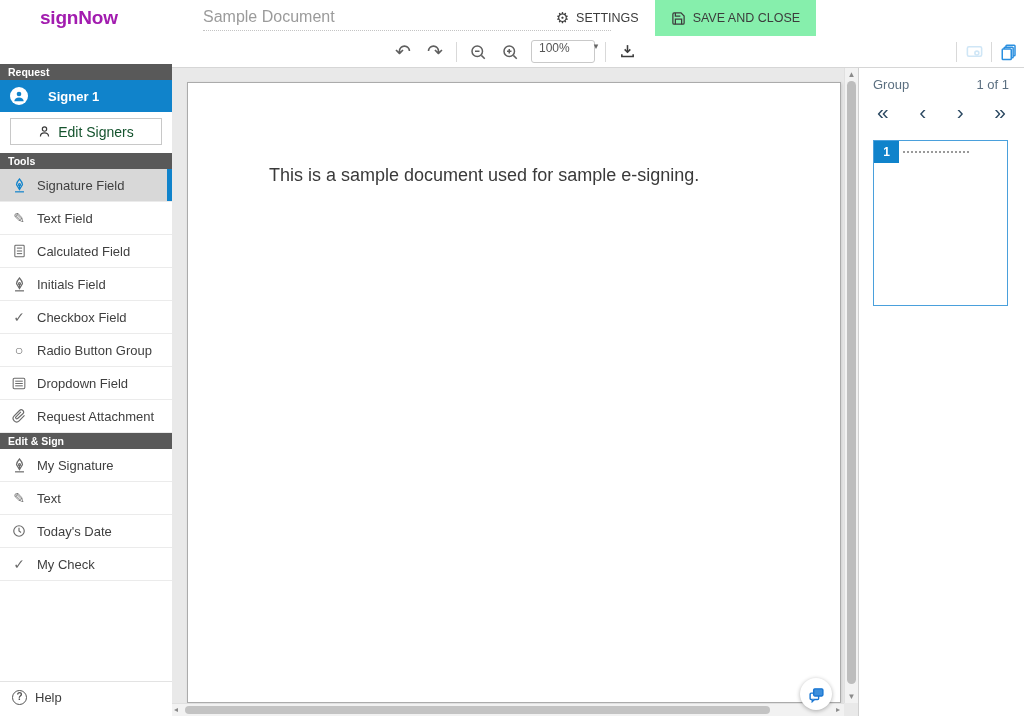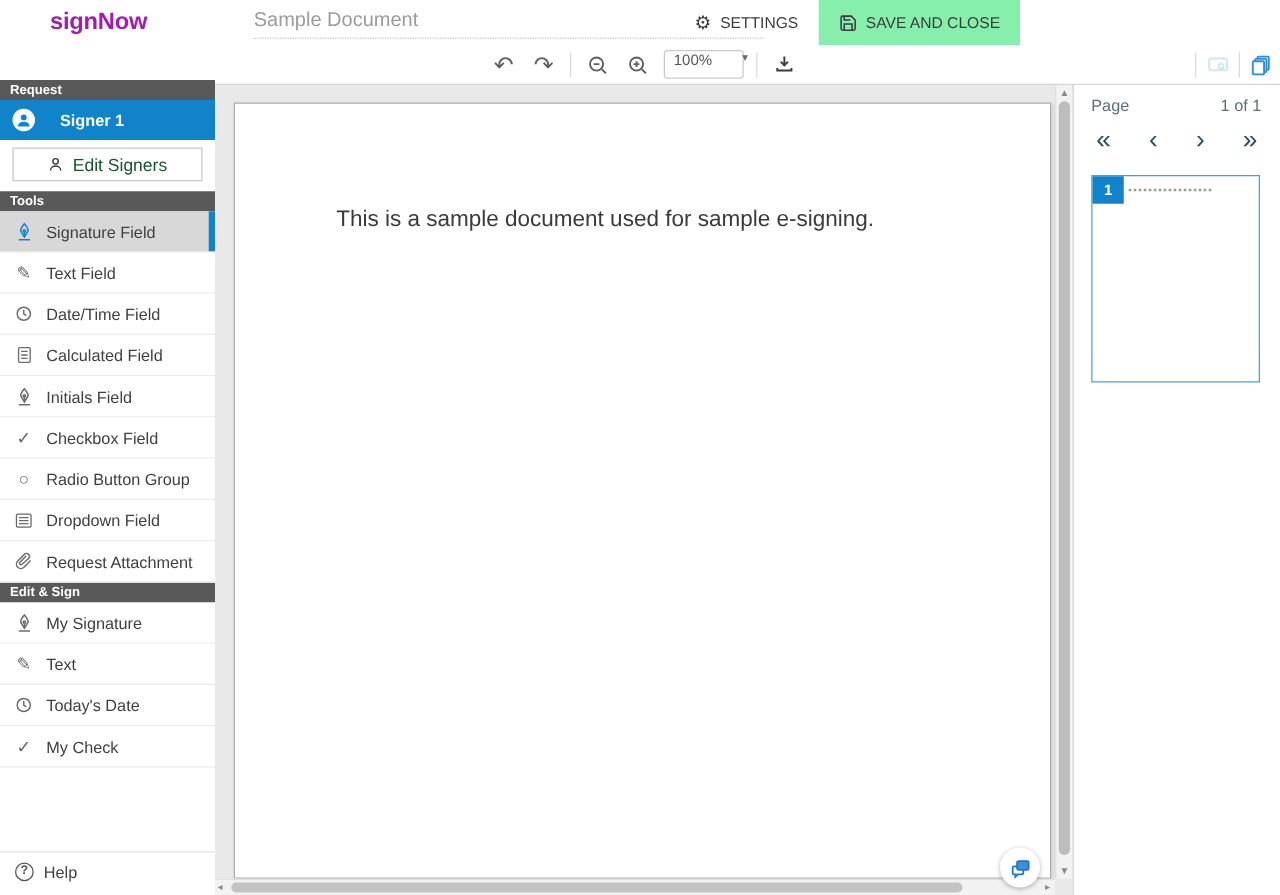--- a/index.html
+++ b/index.html
@@ -193,29 +193,20 @@
         </svg>
     </span>
     <span>Signature Field</span>
   </div>
   <div class="tool-row">
     <span class="ticon">✎</span>
     <span>Text Field</span>
   </div>
   <div class="tool-row">
     <span class="ticon">
-      <svg width="14" height="14" viewBox="0 0 24 24" fill="none" stroke="currentColor" stroke-width="2">
-          <circle cx="12" cy="12" r="9"></circle>
-          <path d="M12 6.5V12l3.5 2.5"></path>
-        </svg>
-    </span>
-    <span>Date/Time Field</span>
-  </div>
-  <div class="tool-row">
-    <span class="ticon">
       <svg width="13" height="14" viewBox="0 0 20 24" fill="none" stroke="currentColor" stroke-width="1.8">
           <rect x="2" y="2" width="16" height="20" rx="1.5"></rect>
           <line x1="5.5" y1="7" x2="14.5" y2="7"></line>
           <line x1="5.5" y1="12" x2="14.5" y2="12"></line>
           <line x1="5.5" y1="16.5" x2="14.5" y2="16.5"></line>
         </svg>
     </span>
     <span>Calculated Field</span>
   </div>
   <div class="tool-row">
@@ -319,21 +310,21 @@
           <rect x="3" y="10" width="12" height="9" rx="1.5" fill="#ffffff"></rect>
           <rect x="8" y="4" width="13" height="10" rx="1.5" fill="#3d8fdc" stroke="#1976d2"></rect>
           <path d="M6 19l0 3 3-3" fill="#ffffff"></path>
         </svg>
     </span>
   </div>
 </div>
 
 <div class="pages-panel">
   <div class="pp-head">
-    <span>Page</span>
+    <span>Group</span>
     <span>1 of 1</span>
   </div>
   <div class="pp-nav">
     <span>«</span>
     <span>‹</span>
     <span>›</span>
     <span>»</span>
   </div>
   <div class="thumb-page">
     <div class="thumb-badge">1</div>

